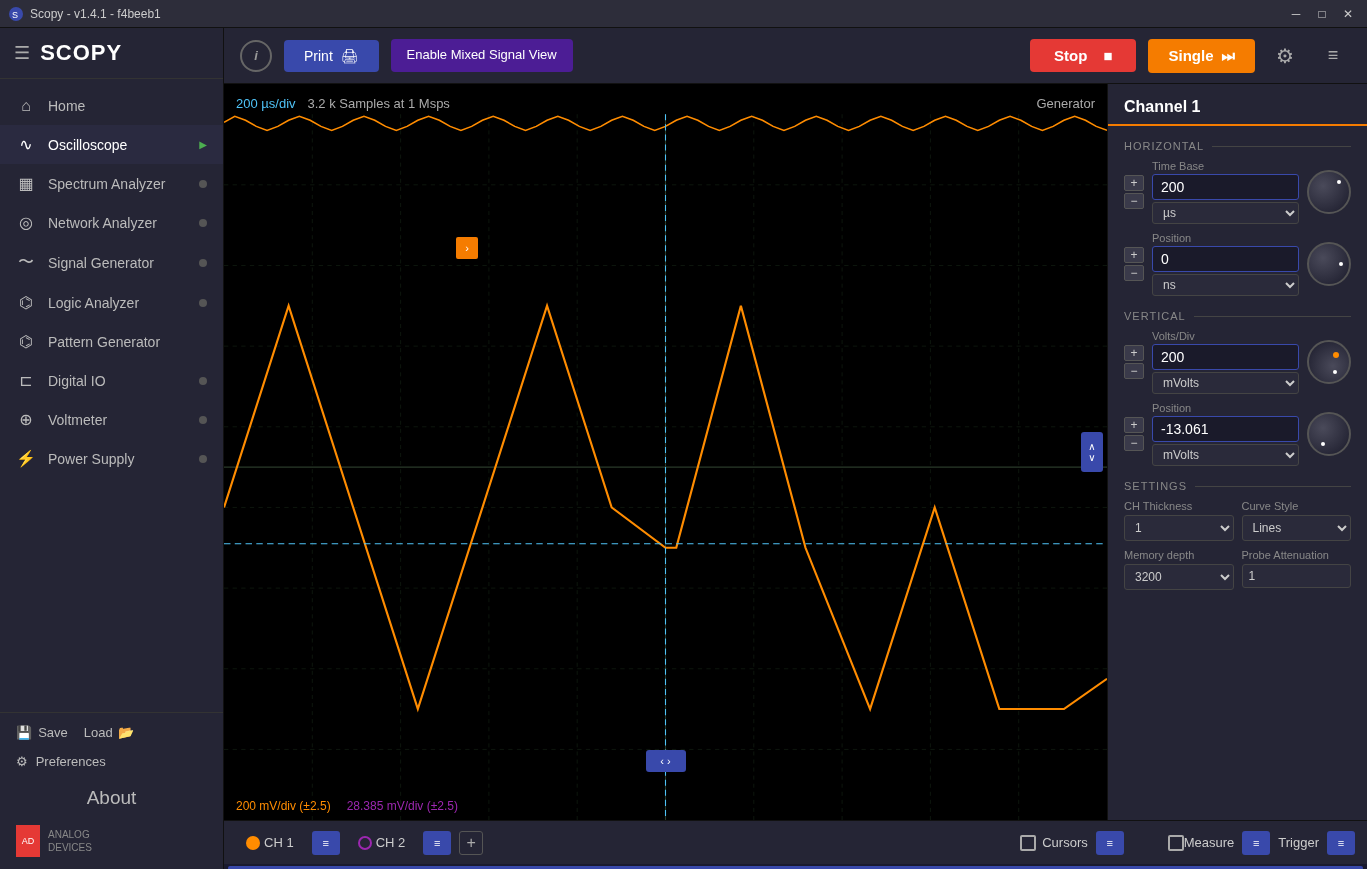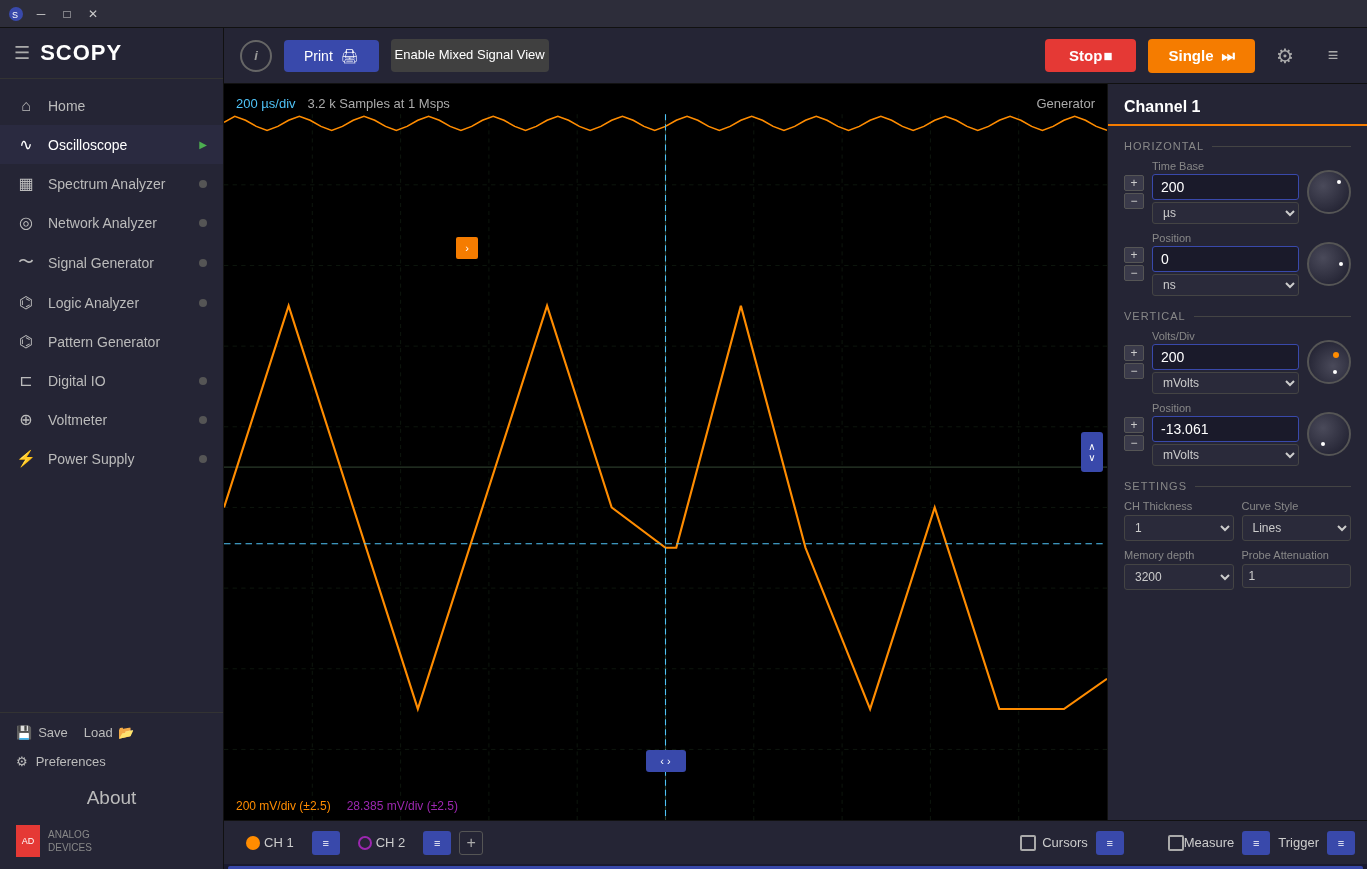--- a/index.html
+++ b/index.html
@@ -104,29 +104,29 @@
       display: flex; align-items: center; justify-content: center;
       cursor: pointer; color: #999; font-style: italic; font-weight: bold;
     }
     .print-btn {
       background: #3949AB; color: white; border: none;
       padding: 8px 20px; border-radius: 4px; cursor: pointer;
       display: flex; align-items: center; gap: 8px; font-size: 14px;
       font-weight: 500;
     }
     .enable-mixed-btn {
-      background: #404040; color: white; border: none;
-      padding: 8px 4px; border-radius: 4px; cursor: pointer;
+      background: #4c1d95; color: white; border: none;
+      padding: 8px 16px; border-radius: 4px; cursor: pointer;
       font-size: 13px; font-weight: 500; text-align: center; line-height: 1.3;
     }
     .spacer { flex: 1; }
     .stop-btn {
       background: #e53935; color: white; border: none;
       padding: 8px 24px; border-radius: 4px; cursor: pointer;
-      display: flex; align-items: center; gap: 1px; font-size: 15px;
+      display: flex; align-items: center; gap: 16px; font-size: 15px;
       font-weight: 600;
     }
     .single-btn {
       background: #F57C00; color: white; border: none;
       padding: 8px 20px; border-radius: 4px; cursor: pointer;
       display: flex; align-items: center; gap: 8px; font-size: 15px;
       font-weight: 600;
     }
     .gear-btn {
       width: 36px; height: 36px; border: none; background: transparent;
@@ -344,20 +344,21 @@
     .scrollbar { width: 100%; height: 4px; background: #3949AB; border-radius: 2px; margin-top: 2px; }
   </style>
 </head>
 <body>
 
 <div class="titlebar">
   <svg class="titlebar-icon" viewBox="0 0 16 16">
     <circle cx="8" cy="8" r="7" fill="#3949AB"></circle>
     <text x="4" y="12" font-size="9" fill="white">S</text>
   </svg>
+  <span class="titlebar-title">Scopy - v1.4.1 - f4beeb1</span>
   <div class="titlebar-controls">
     <button class="titlebar-btn">─</button>
     <button class="titlebar-btn">□</button>
     <button class="titlebar-btn close">✕</button>
   </div>
 </div>
 
 <div class="app-container">
 
   <div class="sidebar">

